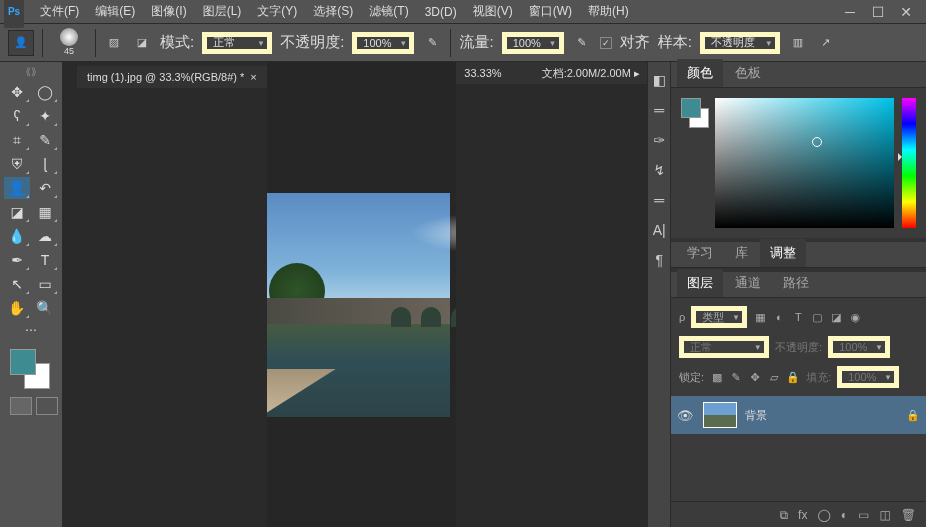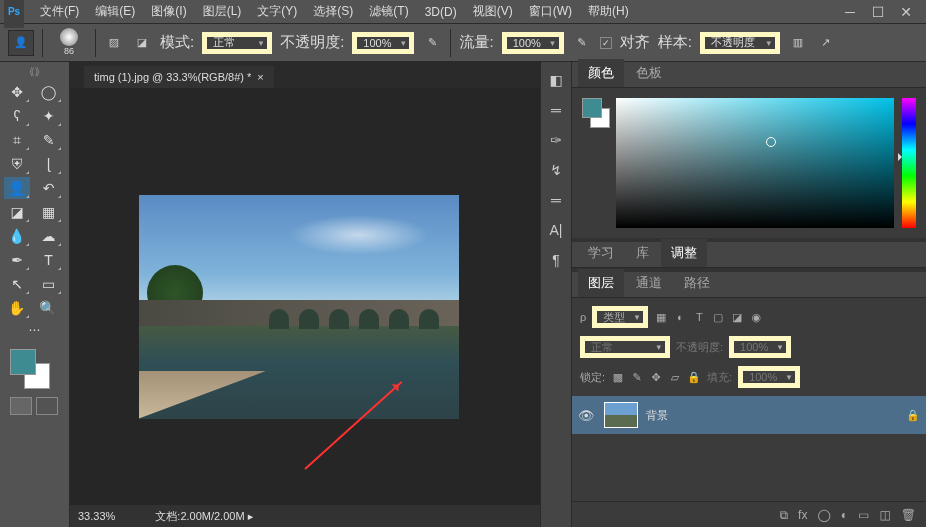--- a/index.html
+++ b/index.html
@@ -27,21 +27,21 @@
 .tool-grid { display: grid; grid-template-columns: 1fr 1fr; gap: 2px; }
 .tool { width: 26px; height: 22px; display: flex; align-items: center; justify-content: center; color: #ddd; font-size: 14px; cursor: pointer; position: relative; }
 .tool.active { background: #3f6b8a; }
 .tool .corner { position: absolute; right: 1px; bottom: 1px; width: 0; height: 0; border-left: 3px solid transparent; border-bottom: 3px solid #aaa; }
 .swatches { margin-top: 12px; margin-left: 6px; position: relative; width: 40px; height: 40px; }
 .fg-sw { position: absolute; width: 26px; height: 26px; border: 1px solid #999; z-index: 2; }
 .bg-sw { position: absolute; width: 26px; height: 26px; background: #fff; border: 1px solid #999; left: 14px; top: 14px; }
 .mask-mode { margin-top: 8px; margin-left: 6px; display: flex; gap: 4px; }
 .mask-mode div { width: 22px; height: 18px; border: 1px solid #888; }
 
-.workspace { flex: 1; display: flex; flex-direction: column; background: #2a2a2a; }
+.workspace { flex: 1; display: flex; flex-direction: row; background: #2a2a2a; }
 .doc-tab-bar { height: 26px; display: flex; align-items: flex-end; padding-left: 14px; }
 .doc-tab { background: #323232; padding: 5px 10px; font-size: 11px; display: flex; align-items: center; gap: 6px; }
 .doc-tab .x { cursor: pointer; font-size: 11px; }
 .canvas-area { flex: 1; background: #262626; display: flex; align-items: center; justify-content: center; position: relative; overflow: hidden; }
 .photo { width: 320px; height: 224px; background: linear-gradient(to bottom,#5a8cc4 0%,#7fb3da 35%,#a8cde4 48%,#6d5e4f 50%,#4b5d40 55%,#2f4e55 75%,#2d4348 100%); position: relative; left: -6px; top: 10px; }
 .sky-cloud { position: absolute; left: 150px; top: 20px; width: 140px; height: 40px; background: radial-gradient(ellipse at center,rgba(255,255,255,0.6),transparent 70%); }
 .bridge { position: absolute; left: 0; top: 105px; right: 0; height: 26px; background: linear-gradient(to right,#4a4a42,#6a635a); }
 .arch { position: absolute; top: 114px; width: 20px; height: 20px; background: #2f4238; border-radius: 50% 50% 0 0; }
 .tree { position: absolute; left: 8px; top: 70px; width: 56px; height: 56px; background: radial-gradient(ellipse,#2e5528,#1f3a1c); border-radius: 50%; }
 .ground { position: absolute; left: 0; bottom: 0; width: 100%; height: 48px; background: linear-gradient(to top,#c9b89a,#a49278); clip-path: polygon(0 0, 40% 0, 0 100%); }
@@ -105,21 +105,21 @@
     <div class="win-btn">☐</div>
     <div class="win-btn">✕</div>
   </div>
 </div>
 
 <div class="optionsbar">
   <div class="opt-icon">👤</div>
   <div class="opt-sep"></div>
   <div class="brush-prev">
     <div class="circle"></div>
-    <div class="sz">86</div>
+    <div class="sz">45</div>
   </div>
   <div class="opt-sep"></div>
   <div class="mini-icon">▨</div>
   <div class="mini-icon">◪</div>
   <span class="lbl">模式:</span>
   <div class="dropdown">
       <span>正常</span>
     </div>
   <span class="lbl">不透明度:</span>
   <div class="dropdown" style="min-width:52px">

